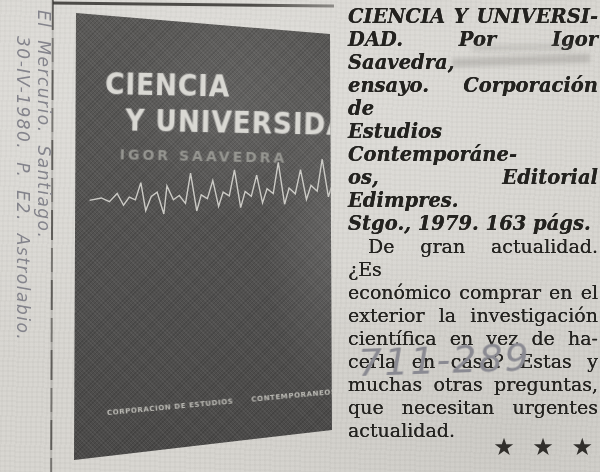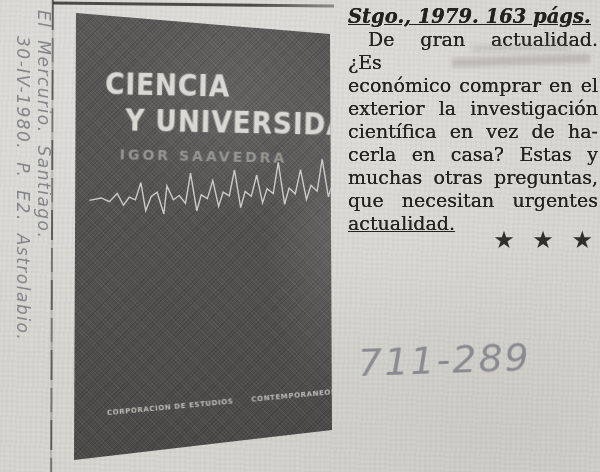--- a/index.html
+++ b/index.html
@@ -65,21 +65,21 @@
     transform:rotate(-6.5deg);filter:blur(.3px);
   }
   .column{
     position:absolute;left:348px;top:5px;width:250px;
     color:#23221f;font-size:19px;line-height:23px;
     text-shadow:0 0 .5px currentColor;
   }
   .citation{font-style:italic;font-weight:bold;font-size:19.5px;}
   .jlines{display:block;white-space:pre-line;text-align:justify;text-align-last:justify;}
   .body-par .jlines{text-indent:20px;}
-  .last-line{display:block;text-decoration:underline;}
+  .last-line{display:block;}
   .stars{
     text-align:right;font-size:24px;letter-spacing:5px;color:#312f2c;
     margin-top:-6px;text-shadow:none;font-family:"DejaVu Sans",sans-serif;
   }
   .catalog{
     position:absolute;left:358px;top:338px;
     font-family:"DejaVu Sans",sans-serif;font-style:italic;
     font-size:38px;color:#8a8a92;letter-spacing:2px;
     transform:rotate(-2deg);filter:blur(.4px);
   }
@@ -106,20 +106,25 @@
     <div class="cover-author">IGOR SAAVEDRA</div>
     <svg class="seismo" width="255" height="75" viewBox="0 0 255 75">
       <polyline fill="none" stroke="#d6d5d0" stroke-width="1.4" points="0,46 12,44 20,48 28,40 34,52 40,44 46,47 52,30 56,58 62,44 68,40 74,62 78,34 84,48 90,44 96,52 102,22 107,60 112,44 118,48 124,30 129,56 134,42 140,46 146,20 151,58 156,42 162,47 168,26 173,54 178,40 184,45 190,14 195,56 200,40 206,46 212,22 217,52 222,38 228,44 234,12 239,50 244,36 250,42 255,38"></polyline>
     </svg>
     <div class="cover-publisher">CORPORACION DE ESTUDIOS      CONTEMPORANEOS</div>
   </div>
 </div>
 
 <div class="column">
   <div class="citation">
+    <span class="jlines">CIENCIA Y UNIVERSI-
+DAD. Por Igor Saavedra,
+ensayo. Corporación de
+Estudios Contemporáne-
+os, Editorial Edimpres.</span>
     <span class="last-line">Stgo., 1979. 163 págs.</span>
   </div>
   <div class="body-par">
     <span class="jlines">De gran actualidad. ¿Es
 económico comprar en el
 exterior la investigación
 científica en vez de ha-
 cerla en casa? Estas y
 muchas otras preguntas,
 que necesitan urgentes</span>

